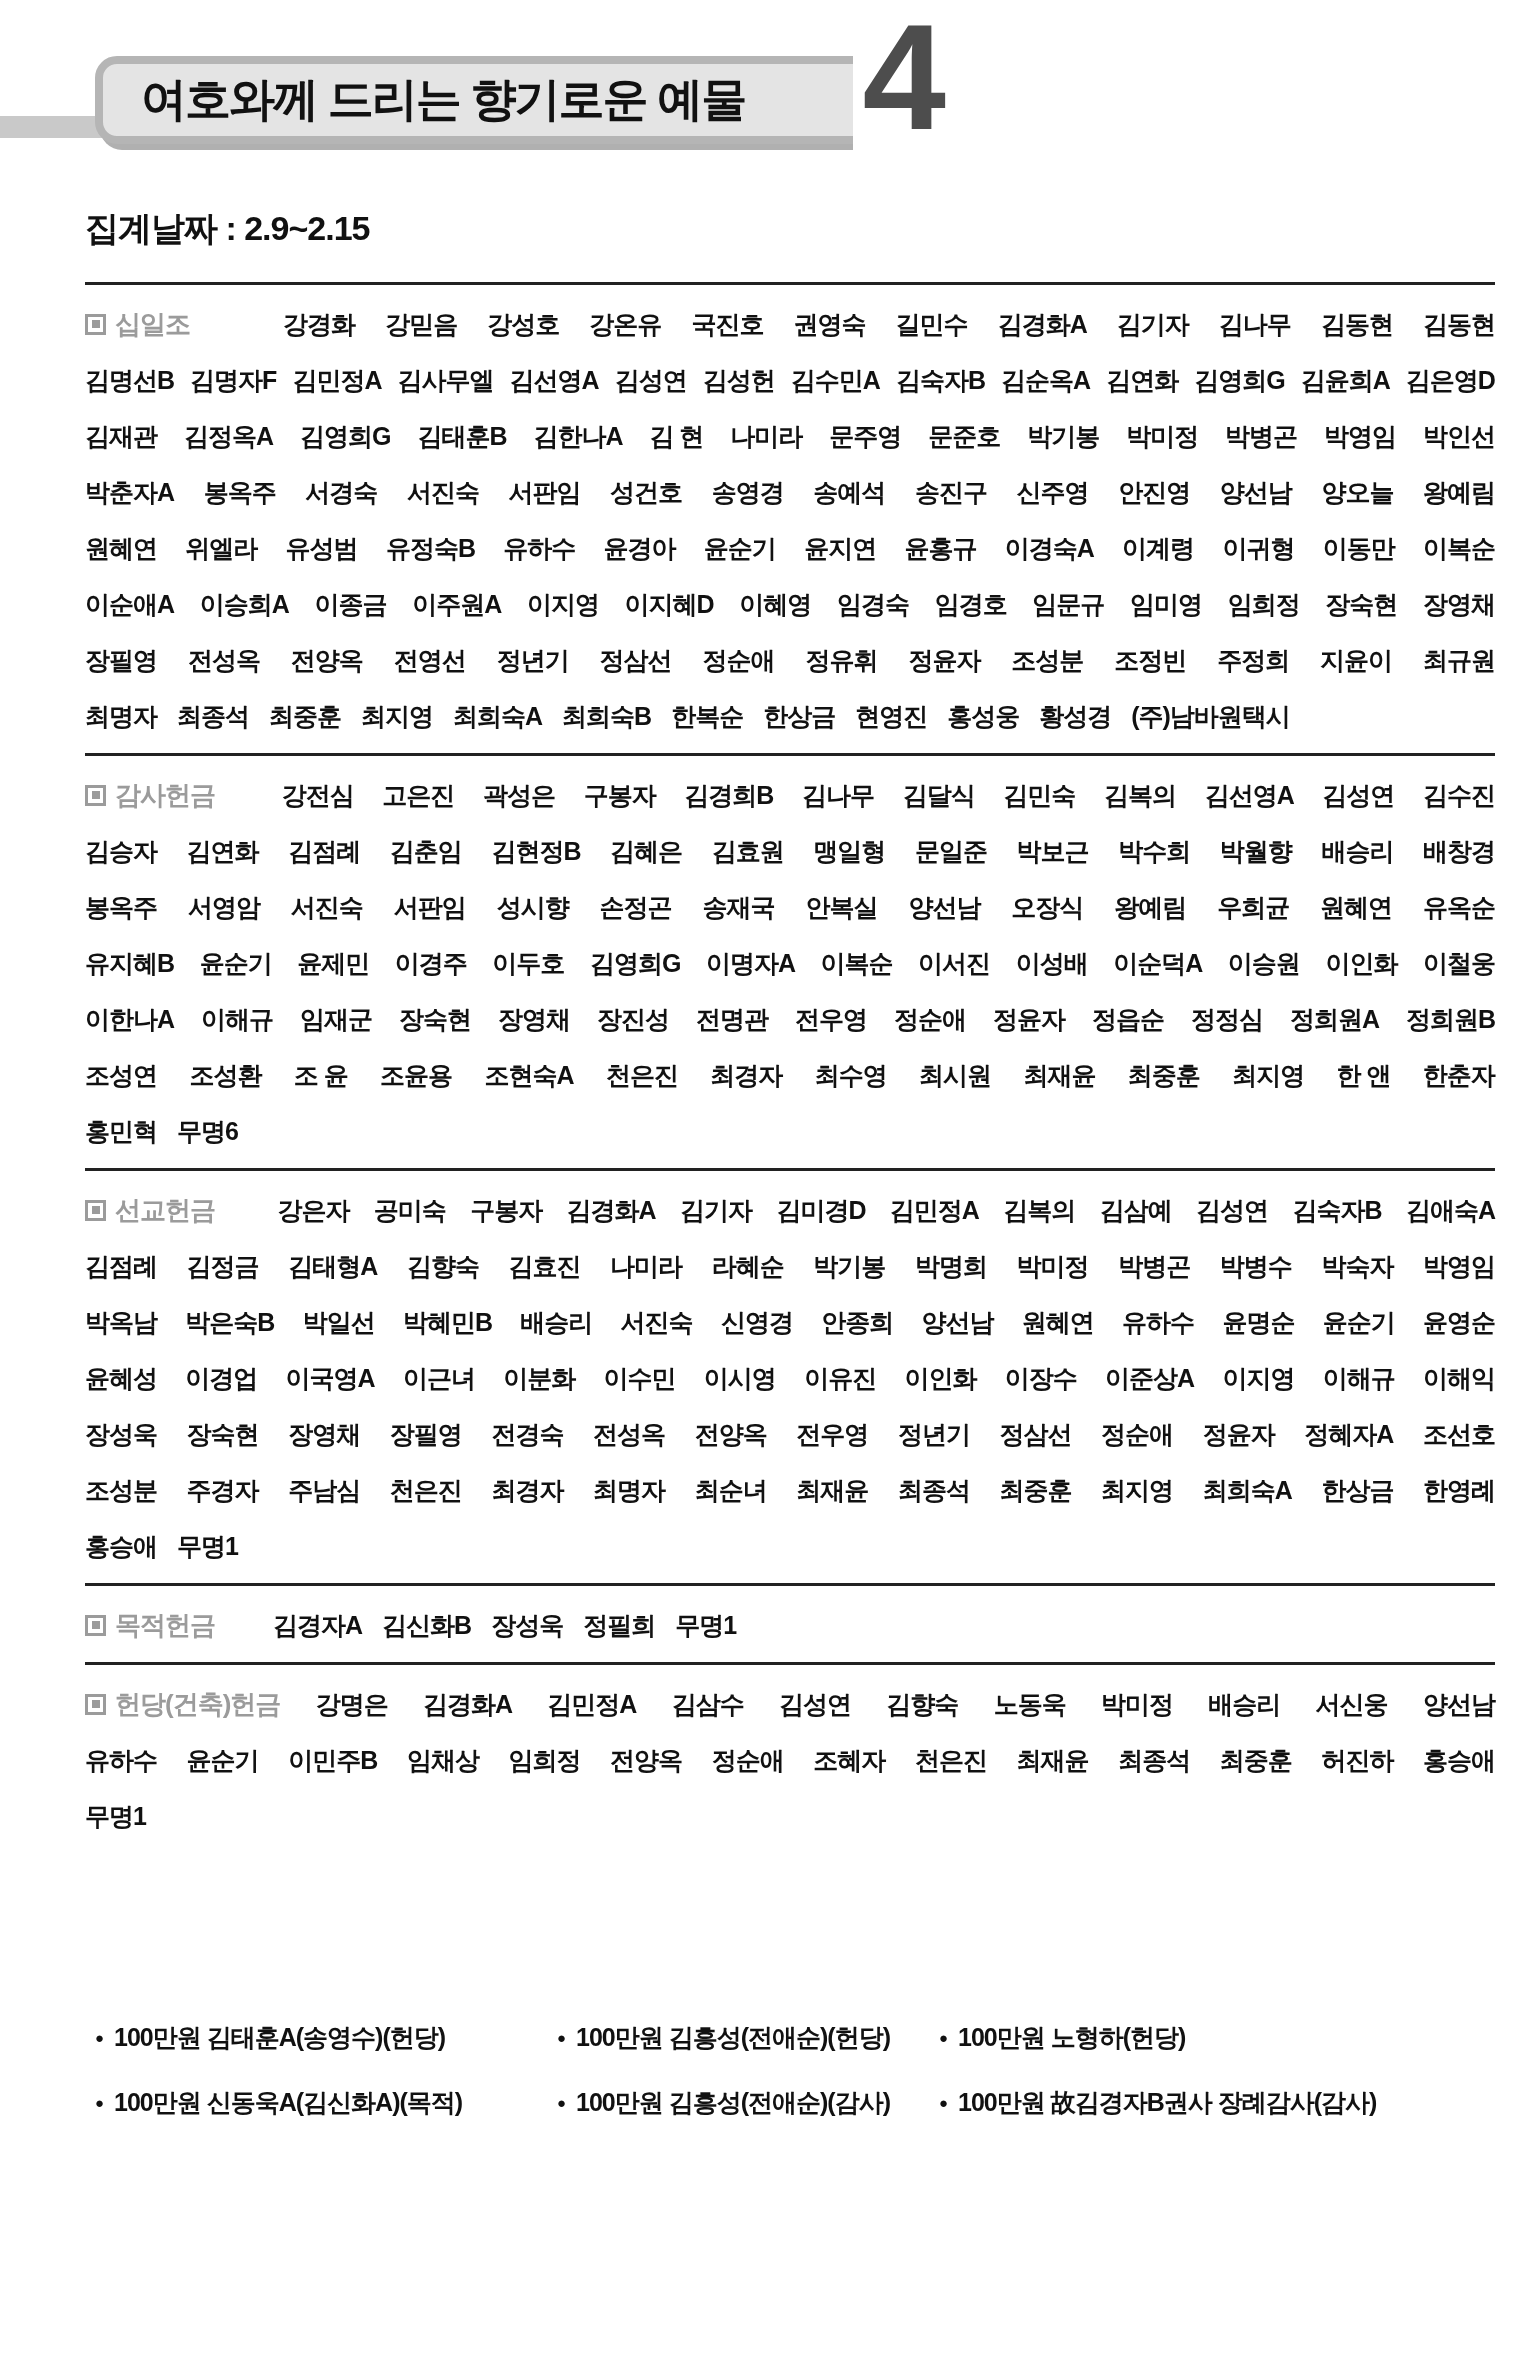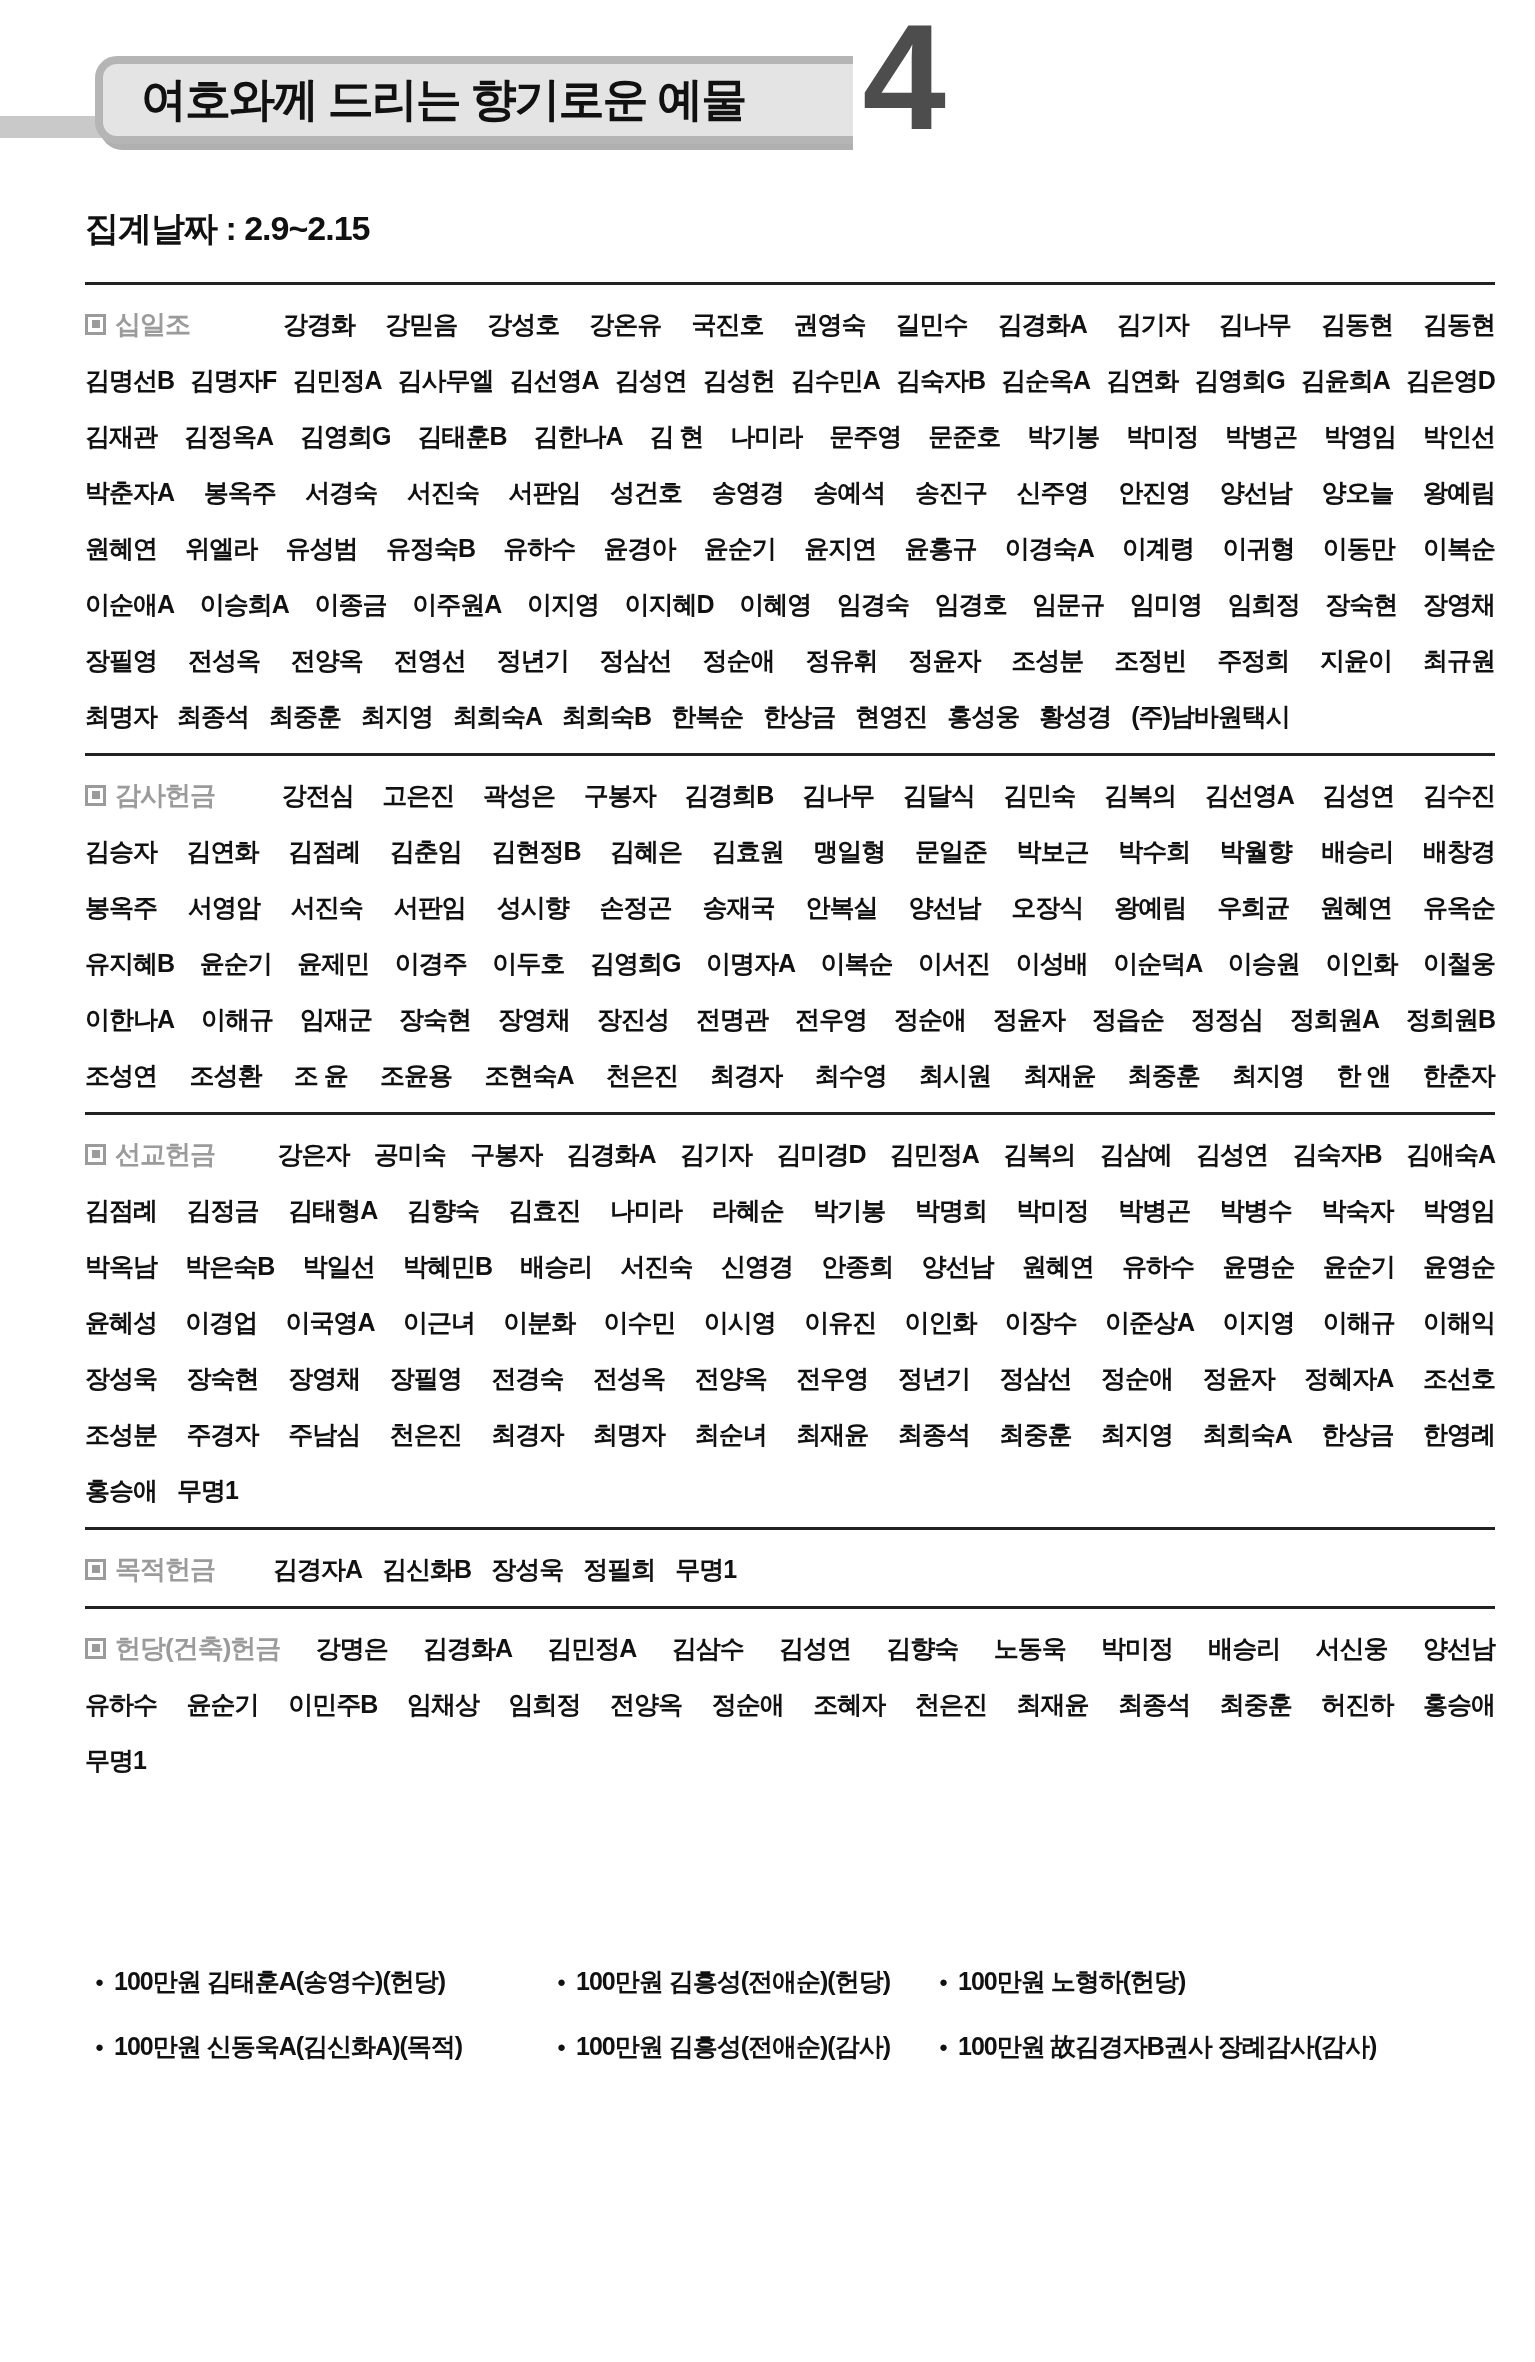--- a/index.html
+++ b/index.html
@@ -281,20 +281,24 @@
           <span class="name">천은진</span>
           <span class="name">최경자</span>
           <span class="name">최수영</span>
           <span class="name">최시원</span>
           <span class="name">최재윤</span>
           <span class="name">최중훈</span>
           <span class="name">최지영</span>
           <span class="name">한 앤</span>
           <span class="name">한춘자</span>
         </div>
+        <div class="name-row loose">
+          <span class="name">홍민혁</span>
+          <span class="name">무명6</span>
+        </div>
       </div>
       <div class="section">
         <div class="name-row full">
           <span class="sec-label">
             <span class="sq">
               <span class="sq-in"></span>
             </span>
             <span>선교헌금</span>
           </span>
           <span class="name">강은자</span>

